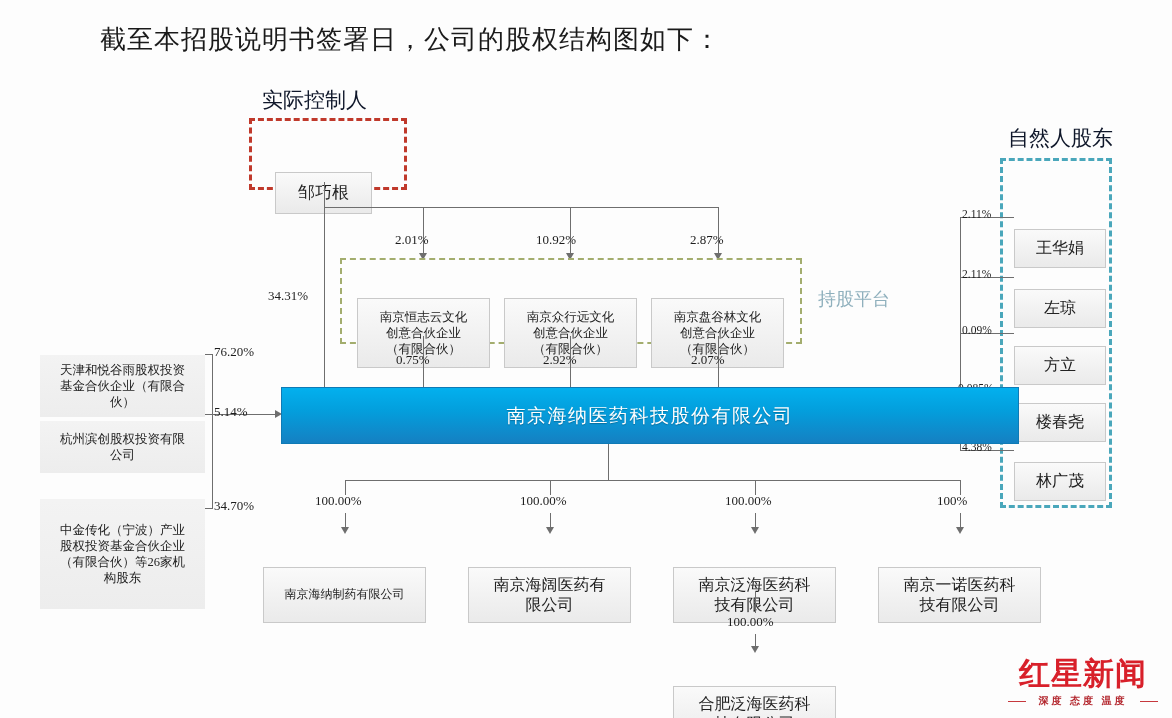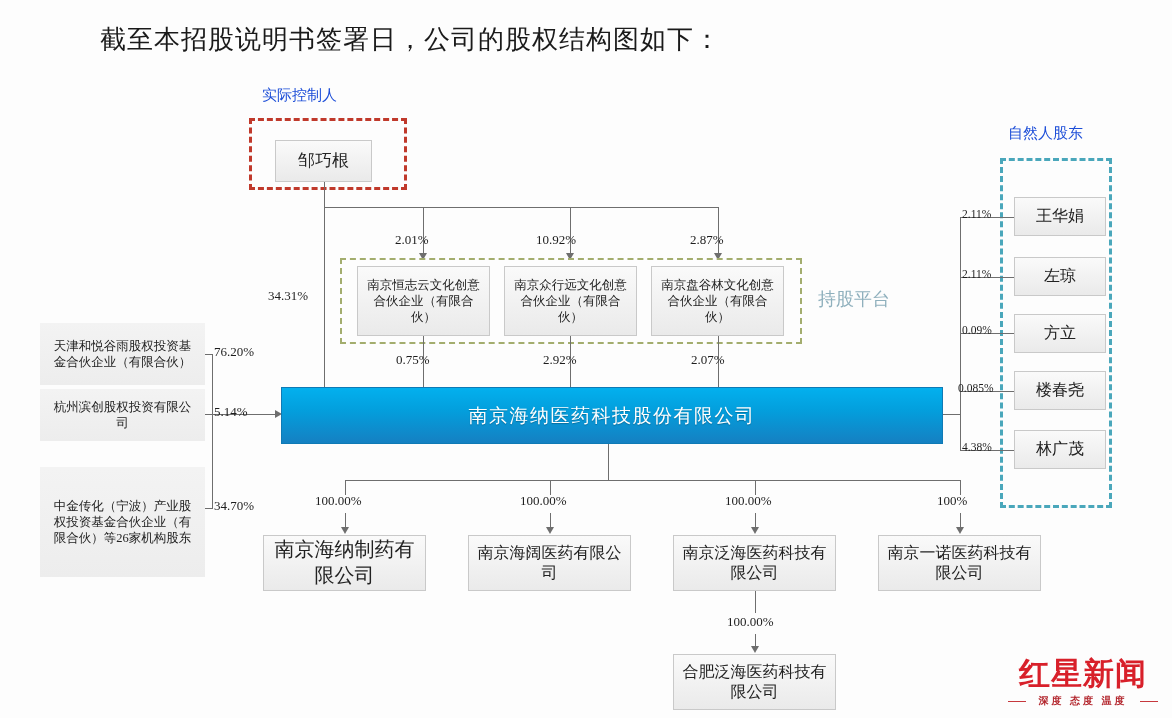--- a/index.html
+++ b/index.html
@@ -37,21 +37,22 @@
     position: absolute;
     box-sizing: border-box;
     background: linear-gradient(180deg, #fafafa 0%, #f1f1f1 55%, #eaeaea 100%);
     border: 1px solid #c9c9c9;
     color: #222;
     display: flex;
     align-items: center;
     justify-content: center;
     text-align: center;
     line-height: 1.28;
-    padding: 2px 8px;
+    padding: 2px 20px;
+    margin-top: 32px;
   }
   .box.noborder {
     border: none;
     background: linear-gradient(180deg, #f3f3f3 0%, #ededed 100%);
   }
 
   
   .dashed-red {
     position: absolute;
     box-sizing: border-box;
@@ -66,22 +67,22 @@
   }
   .dashed-teal {
     position: absolute;
     box-sizing: border-box;
     border: 3px dashed #4aa7bb;
     background: transparent;
   }
 
   .group-label {
     position: absolute;
-    color: #1d4ed8;
-    font-size: 15px;
+    color: #0f172a;
+    font-size: 21px;
     white-space: nowrap;
   }
   .group-label.olive {
     color: #8fb0bd;
   }
 
   
   .company-bar {
     position: absolute;
     box-sizing: border-box;
@@ -260,21 +261,21 @@
   <div class="hline" style="left:960px; top:450px; width:40px;"></div>
   <div class="hline" style="left:935px; top:414px; width:26px;"></div>
   <div class="arrow-left" style="left:928px; top:410px;"></div>
 
   <div class="pct small" style="left:962px; top:208px;">2.11%</div>
   <div class="pct small" style="left:962px; top:268px;">2.11%</div>
   <div class="pct small" style="left:962px; top:324px;">0.09%</div>
   <div class="pct small" style="left:958px; top:382px;">0.085%</div>
   <div class="pct small" style="left:962px; top:441px;">4.38%</div>
 
-  <div class="company-bar" style="left:281px; top:387px; width:662px; height:57px;">南京海纳医药科技股份有限公司</div>
+  <div class="company-bar" style="left:281px; top:387px; width:738px; height:57px;">南京海纳医药科技股份有限公司</div>
 
   <div class="vline" style="left:608px; top:444px; height:36px;"></div>
   <div class="hline" style="left:345px; top:480px; width:615px;"></div>
 
   <div class="vline" style="left:345px; top:480px; height:15px;"></div>
   <div class="vline" style="left:345px; top:513px; height:17px;"></div>
   <div class="arrow-down" style="left:341px; top:527px;"></div>
   <div class="pct" style="left:315px; top:493px;">100.00%</div>
 
   <div class="vline" style="left:550px; top:480px; height:15px;"></div>
@@ -285,21 +286,21 @@
   <div class="vline" style="left:755px; top:480px; height:15px;"></div>
   <div class="vline" style="left:755px; top:513px; height:17px;"></div>
   <div class="arrow-down" style="left:751px; top:527px;"></div>
   <div class="pct" style="left:725px; top:493px;">100.00%</div>
 
   <div class="vline" style="left:960px; top:480px; height:15px;"></div>
   <div class="vline" style="left:960px; top:513px; height:17px;"></div>
   <div class="arrow-down" style="left:956px; top:527px;"></div>
   <div class="pct" style="left:937px; top:493px;">100%</div>
 
-  <div class="box" style="left:263px; top:535px; width:163px; height:56px; font-size:20px;">南京海纳制药有限公司</div>
+  <div class="box" style="left:263px; top:535px; width:163px; height:56px; font-size:12px;">南京海纳制药有限公司</div>
   <div class="box" style="left:468px; top:535px; width:163px; height:56px; font-size:16px;">南京海阔医药有限公司</div>
   <div class="box" style="left:673px; top:535px; width:163px; height:56px; font-size:16px;">南京泛海医药科技有限公司</div>
   <div class="box" style="left:878px; top:535px; width:163px; height:56px; font-size:16px;">南京一诺医药科技有限公司</div>
 
   <div class="vline" style="left:755px; top:591px; height:22px;"></div>
   <div class="vline" style="left:755px; top:634px; height:15px;"></div>
   <div class="arrow-down" style="left:751px; top:646px;"></div>
   <div class="pct" style="left:727px; top:614px;">100.00%</div>
   <div class="box" style="left:673px; top:654px; width:163px; height:56px; font-size:16px;">合肥泛海医药科技有限公司</div>
 

